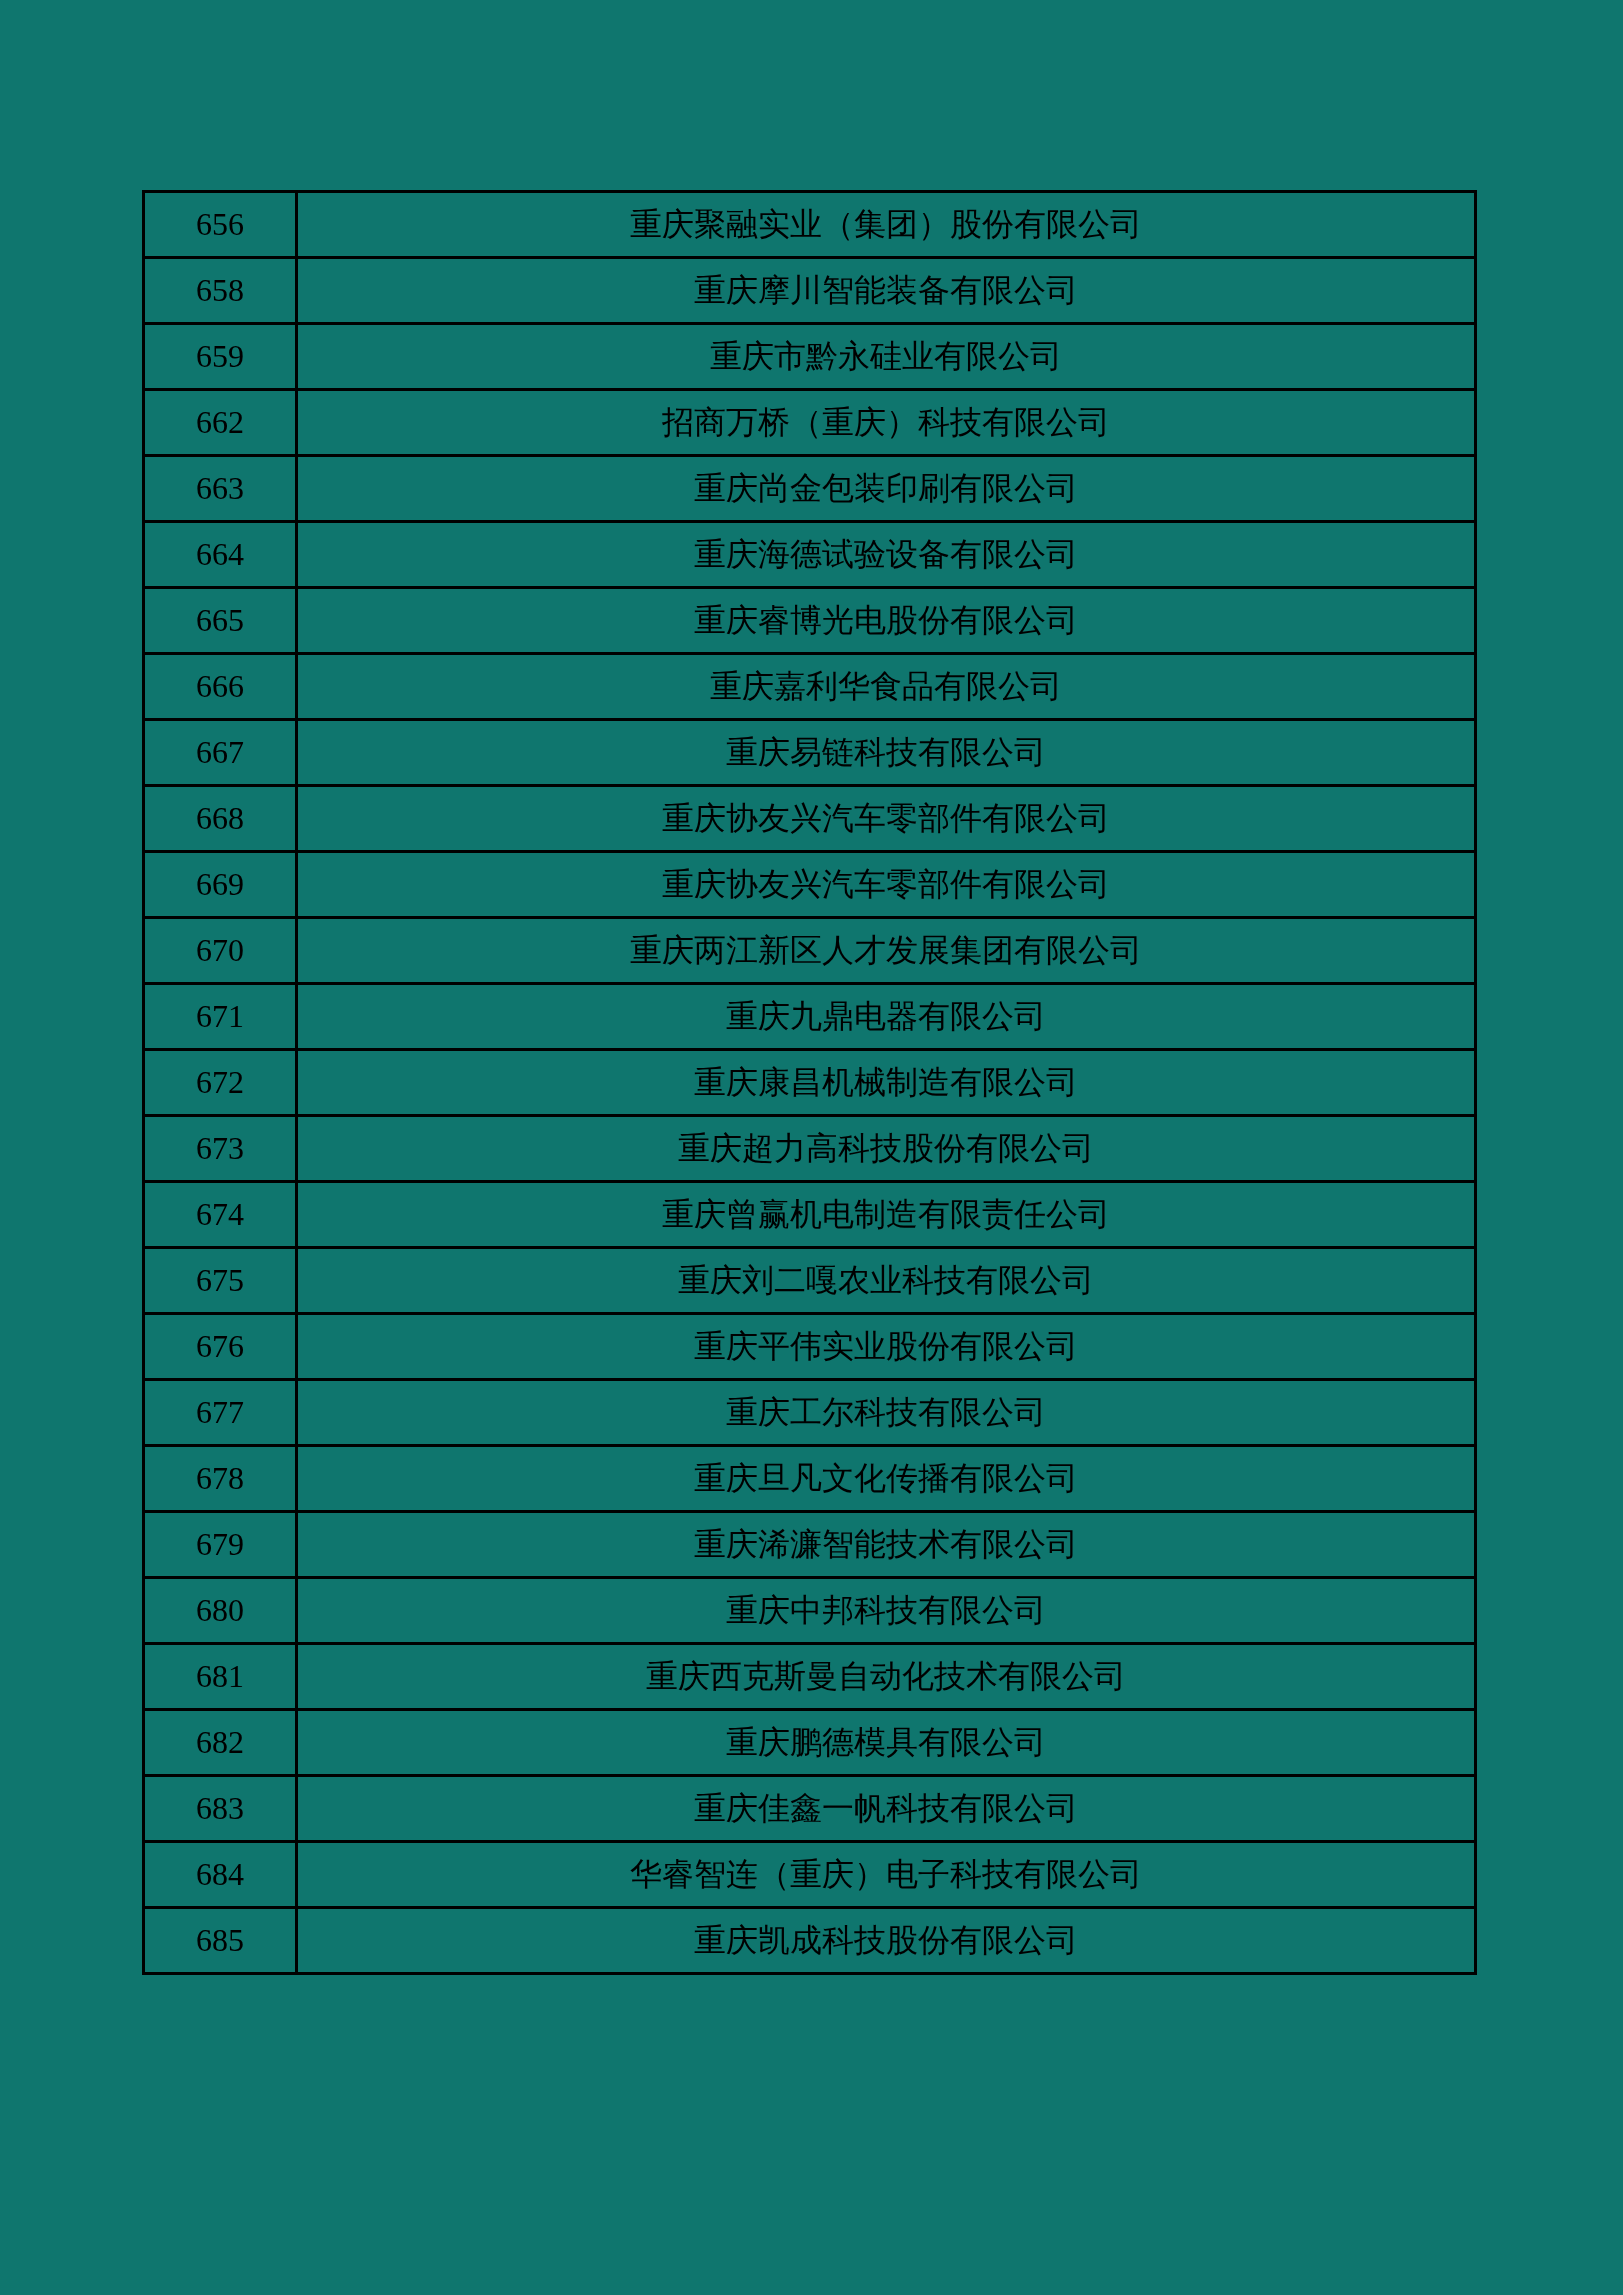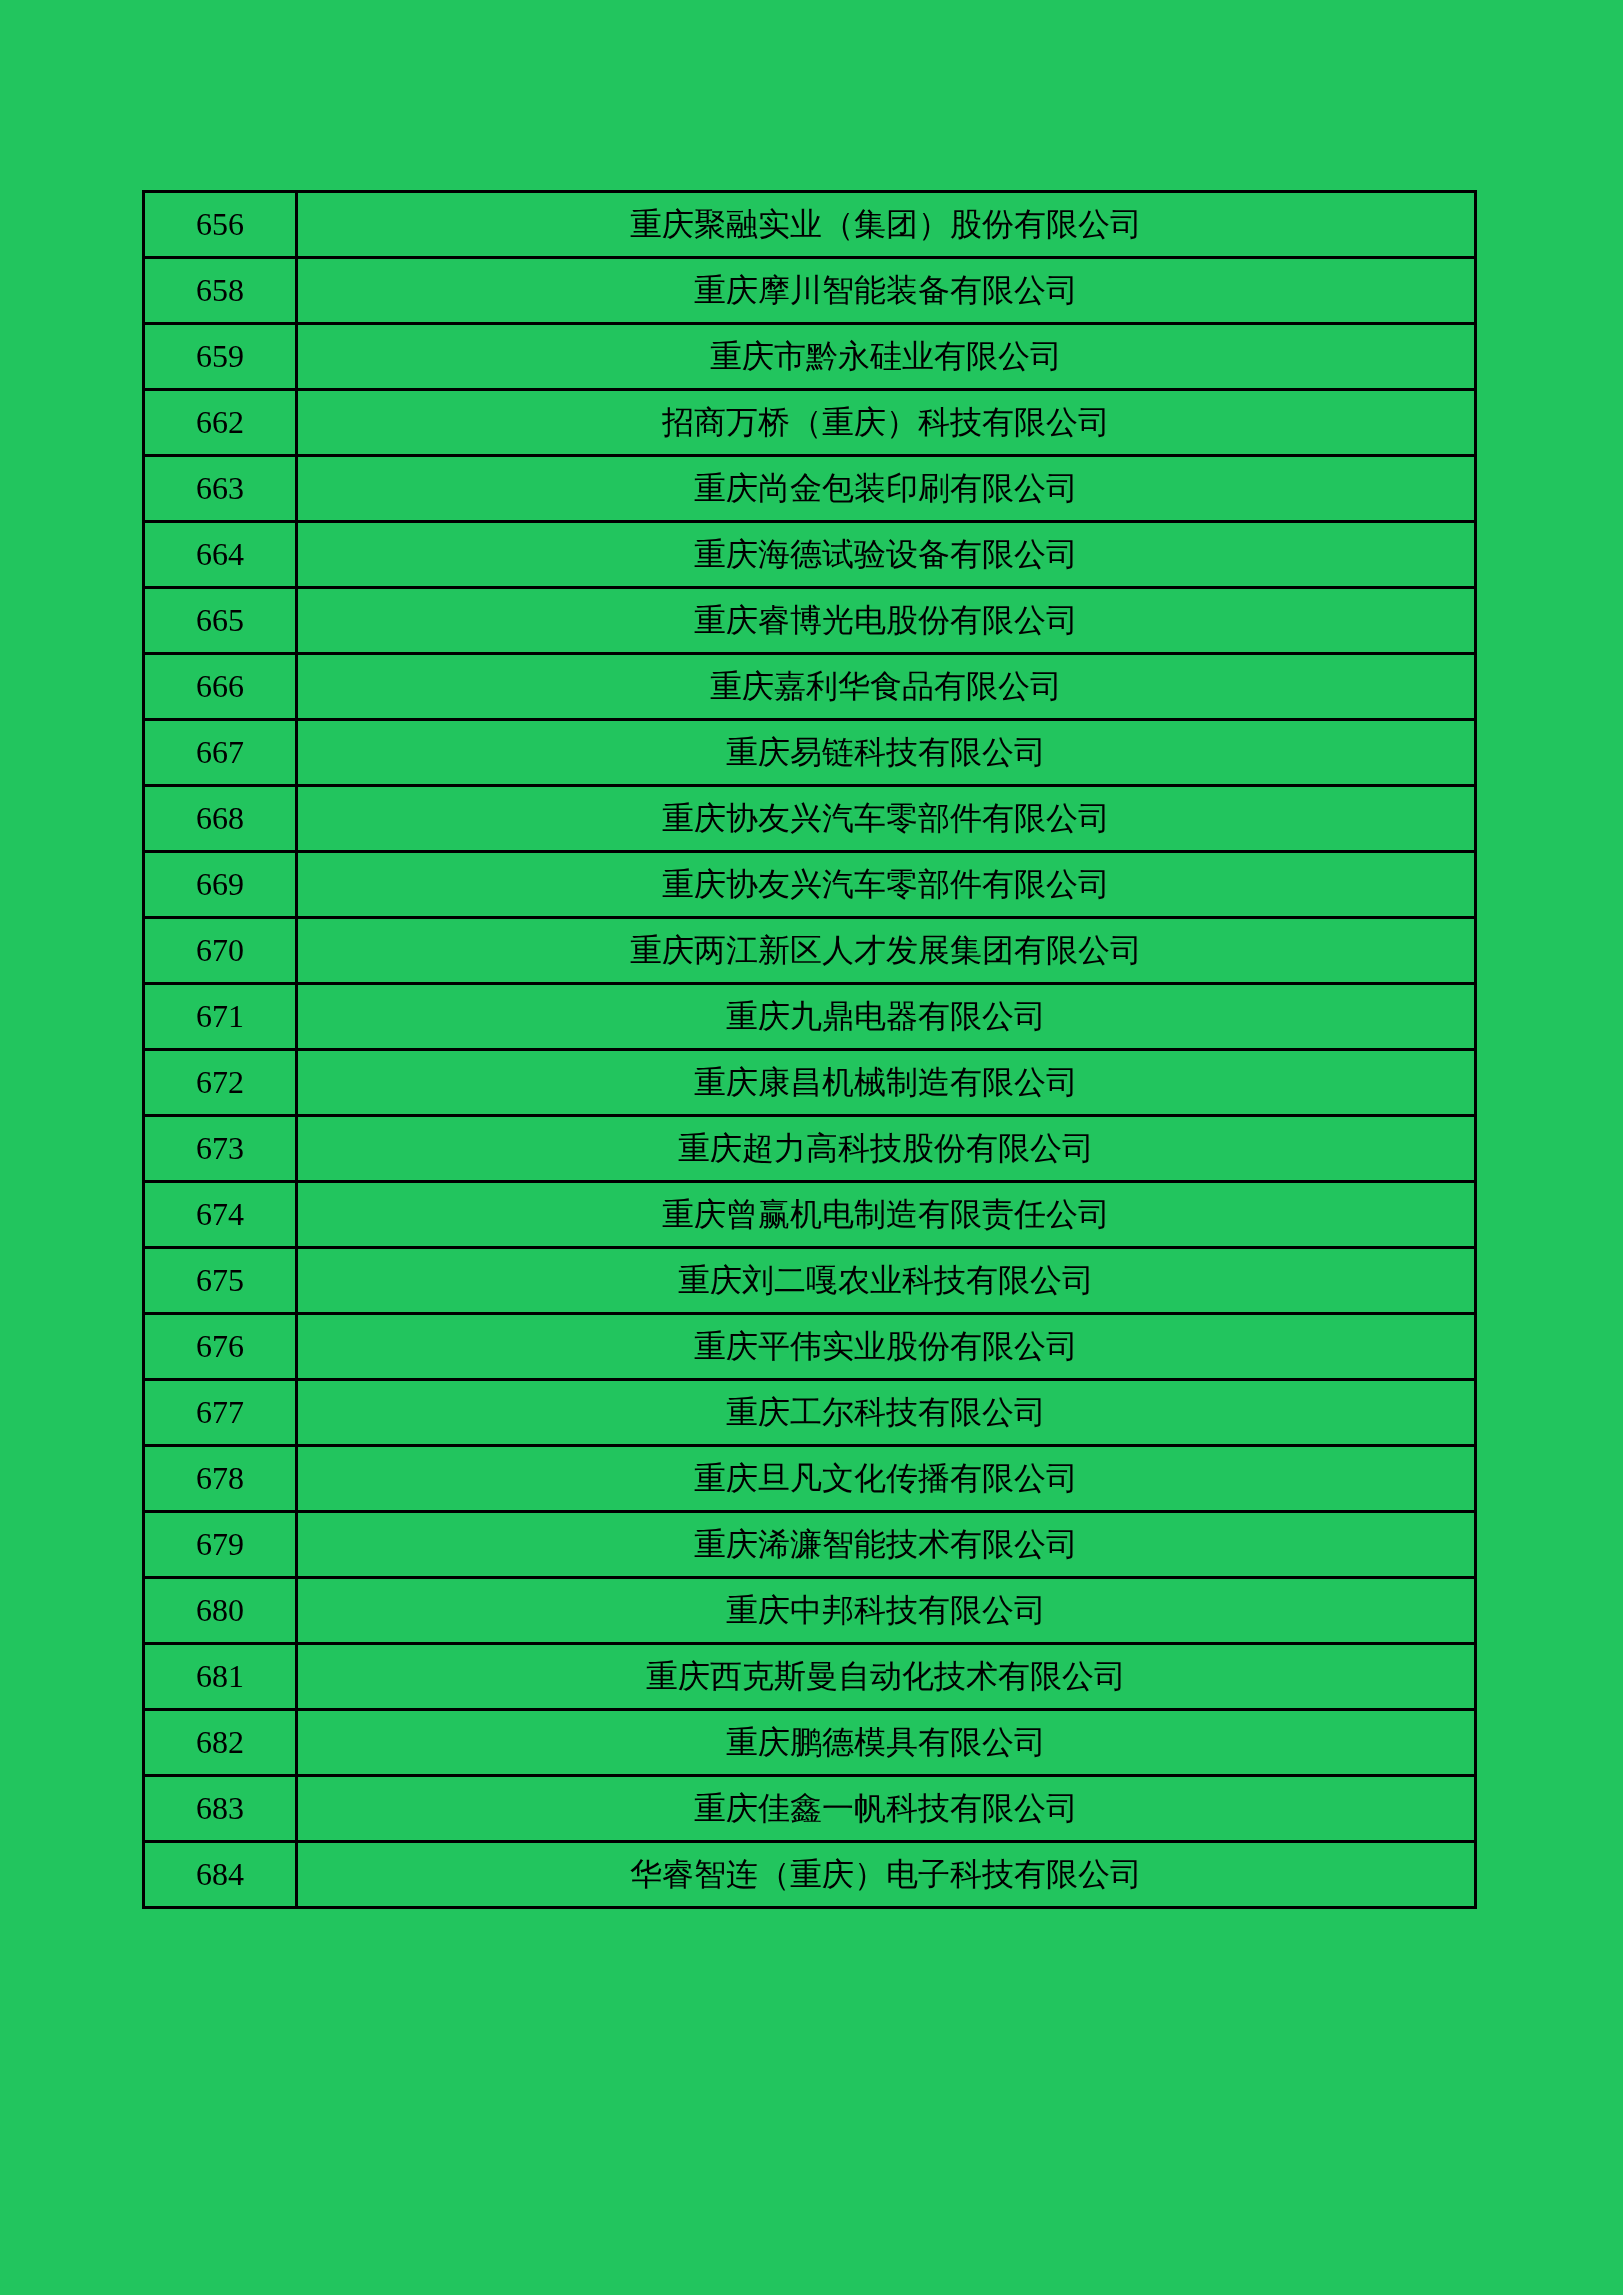--- a/index.html
+++ b/index.html
@@ -4,21 +4,21 @@
 <style>
   html, body {
     margin: 0;
     padding: 0;
     background: #ffffff;
   }
   .page {
     position: relative;
     width: 1624px;
     height: 2295px;
-    background: #22c55e;
+    background: #0f766e;
     font-family: "Liberation Serif", "DejaVu Serif", serif;
     color: #000000;
   }
   table.company-table {
     position: absolute;
     left: 142px;
     top: 190px;
     width: 1326px;
     border-collapse: collapse;
     table-layout: fixed;
@@ -173,16 +173,20 @@
   <tr>
     <td class="num-cell">683</td>
     <td class="name-cell">重庆佳鑫一帆科技有限公司</td>
   </tr>
 
   <tr>
     <td class="num-cell">684</td>
     <td class="name-cell">华睿智连（重庆）电子科技有限公司</td>
   </tr>
 
+  <tr>
+    <td class="num-cell">685</td>
+    <td class="name-cell">重庆凯成科技股份有限公司</td>
+  </tr>
 </tbody>
   </table>
 </div>
 
 
 </body></html>

